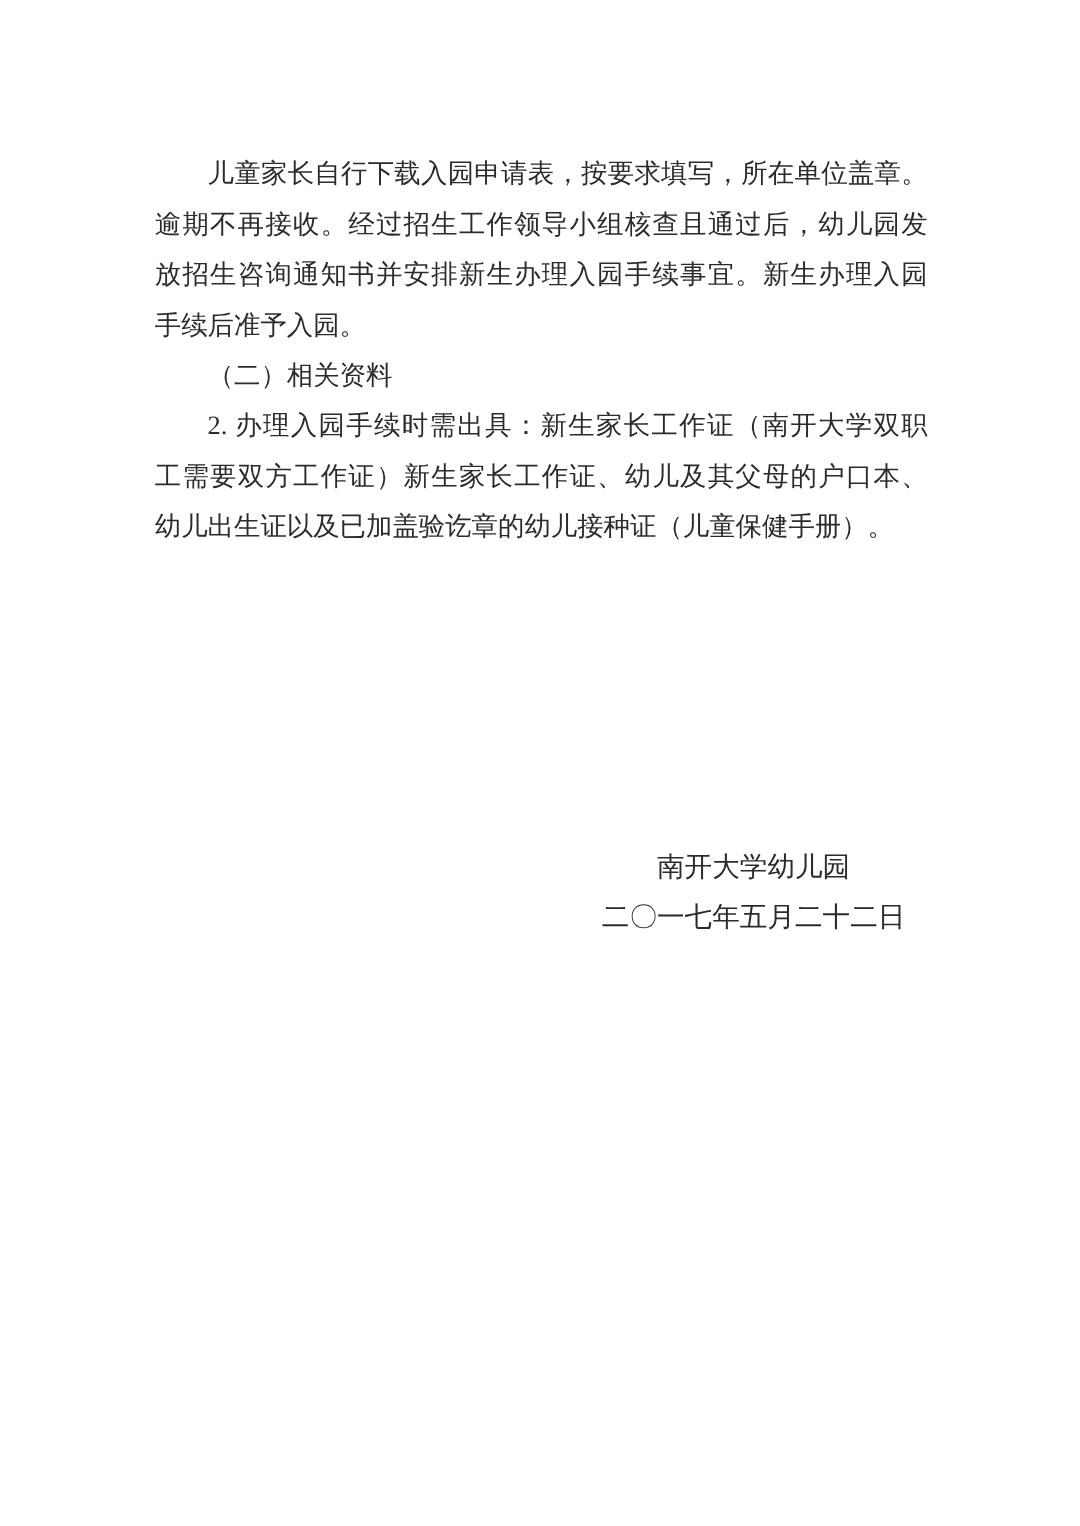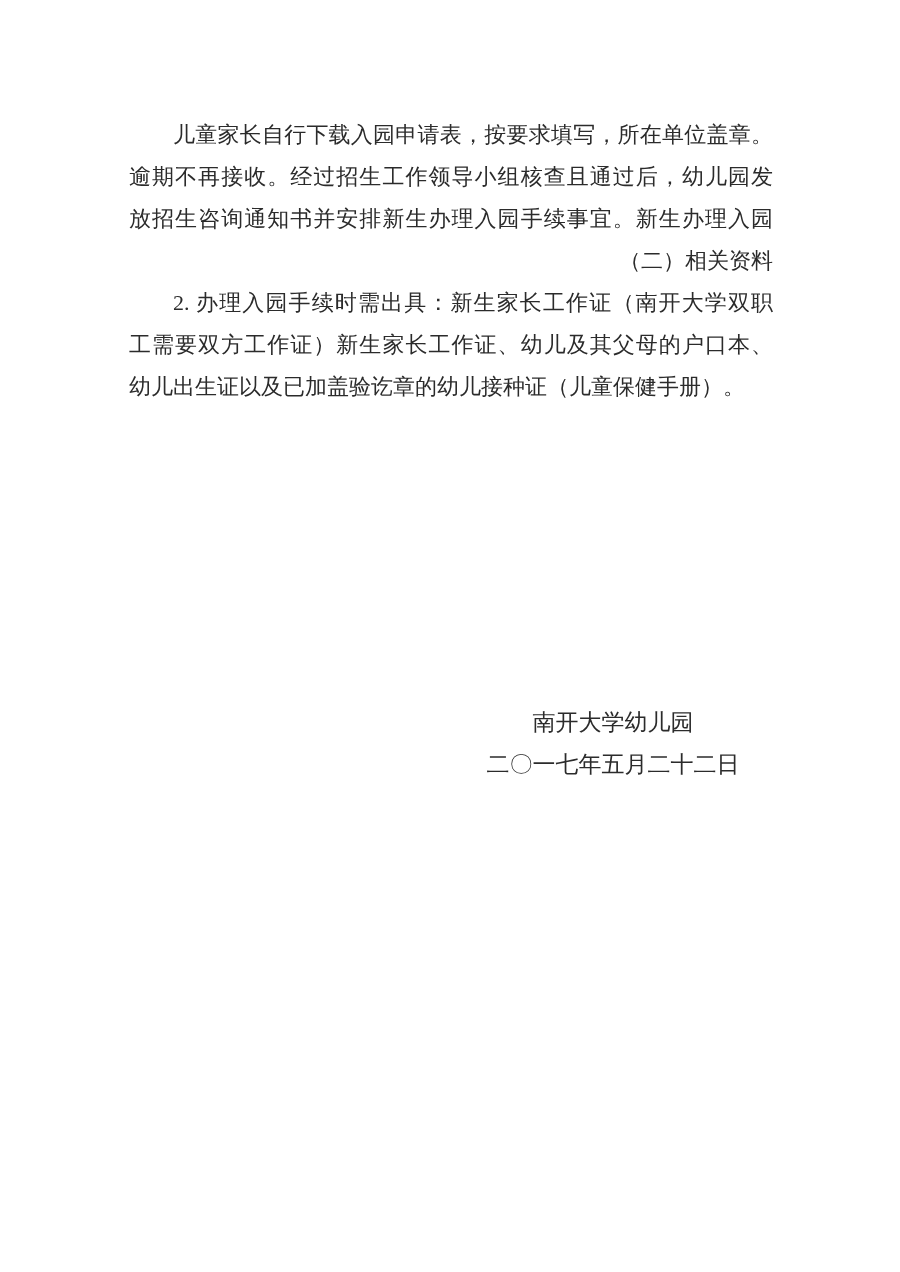--- a/index.html
+++ b/index.html
@@ -18,62 +18,62 @@
   }
   .page {
     position: absolute;
     inset: 0;
     background: var(--page-bg, #ffffff);
   }
   
   .doc-body {
     position: absolute;
     left: 129px;
-    top: 114px;
+    top: 124px;
     width: 644px;
     font-size: 22px;
   }
   .doc-line {
     height: 42px;
     line-height: 42px;
     overflow: hidden;
     text-align: left;
   }
   .doc-line.just {
     text-align: justify;
     text-align-last: justify;
   }
   .doc-line.ind {
     text-indent: 2em;
-    text-align: right;
   }
   
   .signature {
     position: absolute;
-    left: 396px;
+    left: 411px;
     top: 702px;
     width: 434px;
     text-align: center;
     font-size: 23px;
   }
   .sig-line {
     height: 42px;
     line-height: 42px;
     white-space: nowrap;
   }
 </style>
 </head>
 <body style="--page-bg: #ffffff; --ink: #2b2b2b;">
 
 <div class="page">
 
   <div class="doc-body">
       <div class="doc-line just ind">儿童家长自行下载入园申请表，按要求填写，所在单位盖章。</div>
       <div class="doc-line just">逾期不再接收。经过招生工作领导小组核查且通过后，幼儿园发</div>
       <div class="doc-line just">放招生咨询通知书并安排新生办理入园手续事宜。新生办理入园</div>
+      <div class="doc-line">手续后准予入园。</div>
       <div class="doc-line ind">（二）相关资料</div>
       <div class="doc-line just ind">2. 办理入园手续时需出具：新生家长工作证（南开大学双职</div>
       <div class="doc-line just">工需要双方工作证）新生家长工作证、幼儿及其父母的户口本、</div>
       <div class="doc-line">幼儿出生证以及已加盖验讫章的幼儿接种证（儿童保健手册）。</div>
     </div>
 
   <div class="signature">
     <div class="sig-line">南开大学幼儿园</div>
     <div class="sig-line">二〇一七年五月二十二日</div>
   </div>

